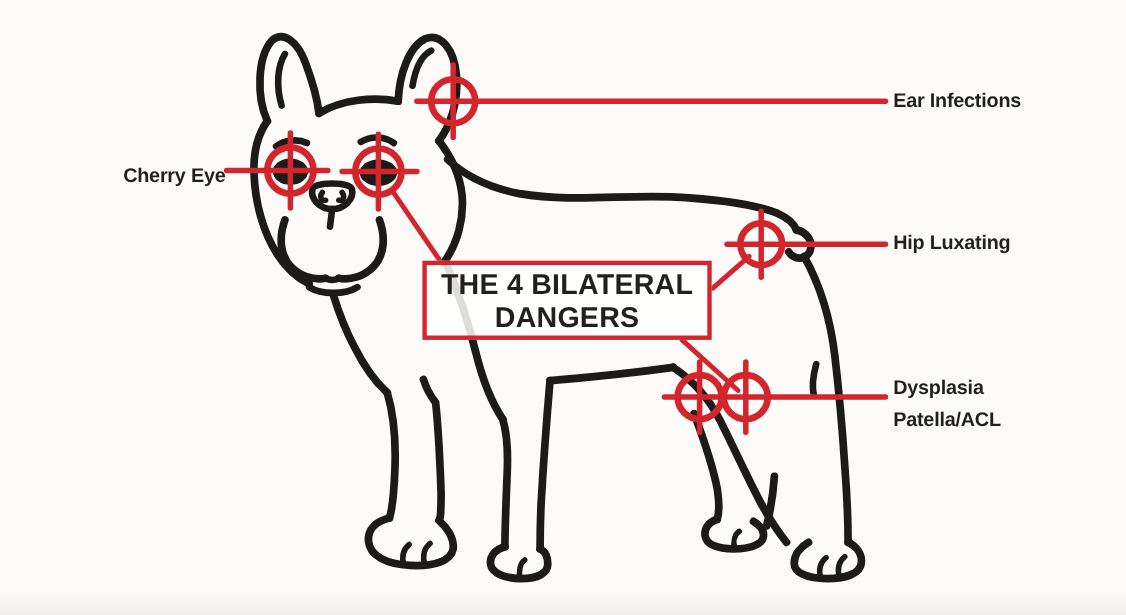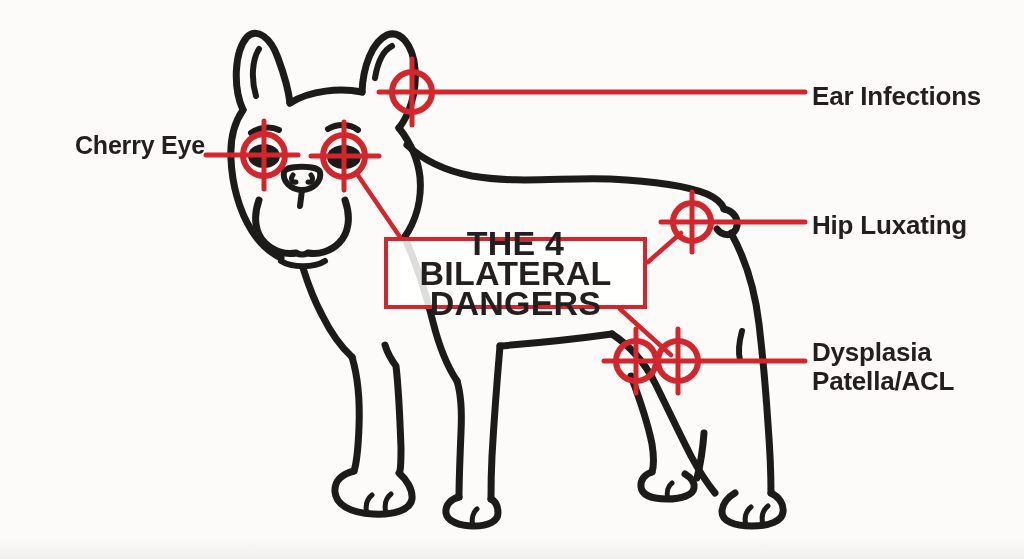--- a/index.html
+++ b/index.html
@@ -18,38 +18,38 @@
   }
   .stage::after{
     content:"";position:absolute;left:0;right:0;bottom:0;height:22px;
     background:linear-gradient(to bottom, rgba(0,0,0,0), rgba(60,55,50,0.06));
     pointer-events:none;
   }
   svg.art{position:absolute;left:0;top:0;}
   .callout{
     position:absolute;
     font-weight:700;
-    font-size:26px;
+    font-size:18px;
     letter-spacing:-0.2px;
     color:var(--text);
     white-space:nowrap;
   }
-  .callout.cherry{left:62px;top:131px;width:143px;text-align:right;font-size:25px;}
+  .callout.cherry{left:62px;top:149px;width:143px;text-align:right;font-size:18px;}
   .callout.ear{left:812px;top:81px;}
   .callout.hip{left:812px;top:210px;}
   .callout.lux{left:812px;top:338px;line-height:29px;white-space:normal;width:160px;}
   .titlebox{
     position:absolute;
     left:384px;top:237px;width:263px;height:72px;
     box-sizing:border-box;
     border:4px solid var(--red);
     background:rgba(255,255,255,0.85);
     display:flex;flex-direction:column;justify-content:center;align-items:center;
     text-align:center;
-    font-weight:700;font-size:34px;line-height:30px;letter-spacing:0.2px;
+    font-weight:700;font-size:26px;line-height:30px;letter-spacing:0.2px;
     color:var(--text);
   }
 </style>
 </head>
 <body>
 
 <div class="stage">
 
   <svg class="art" width="1024" height="559" viewBox="0 0 1024 559">
 

